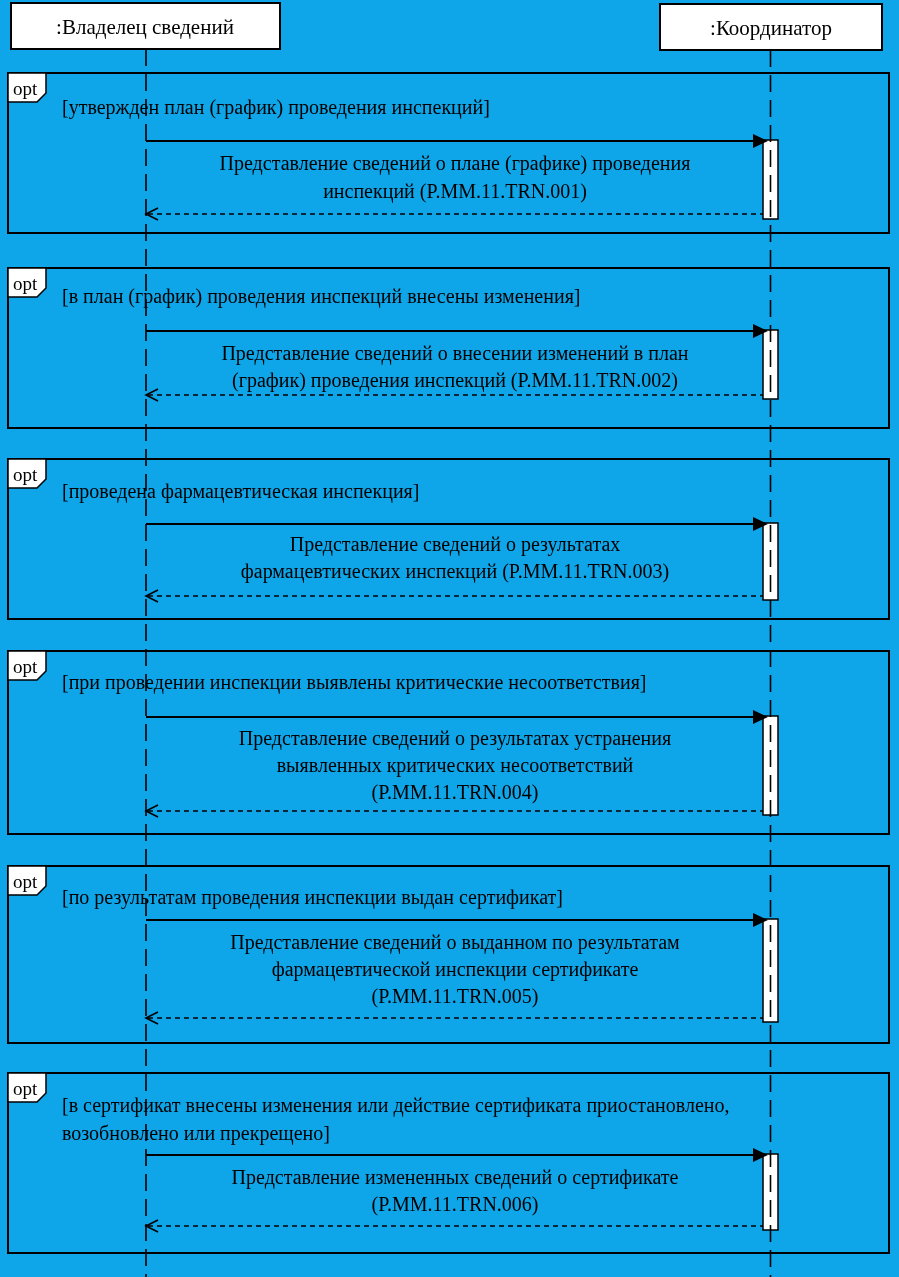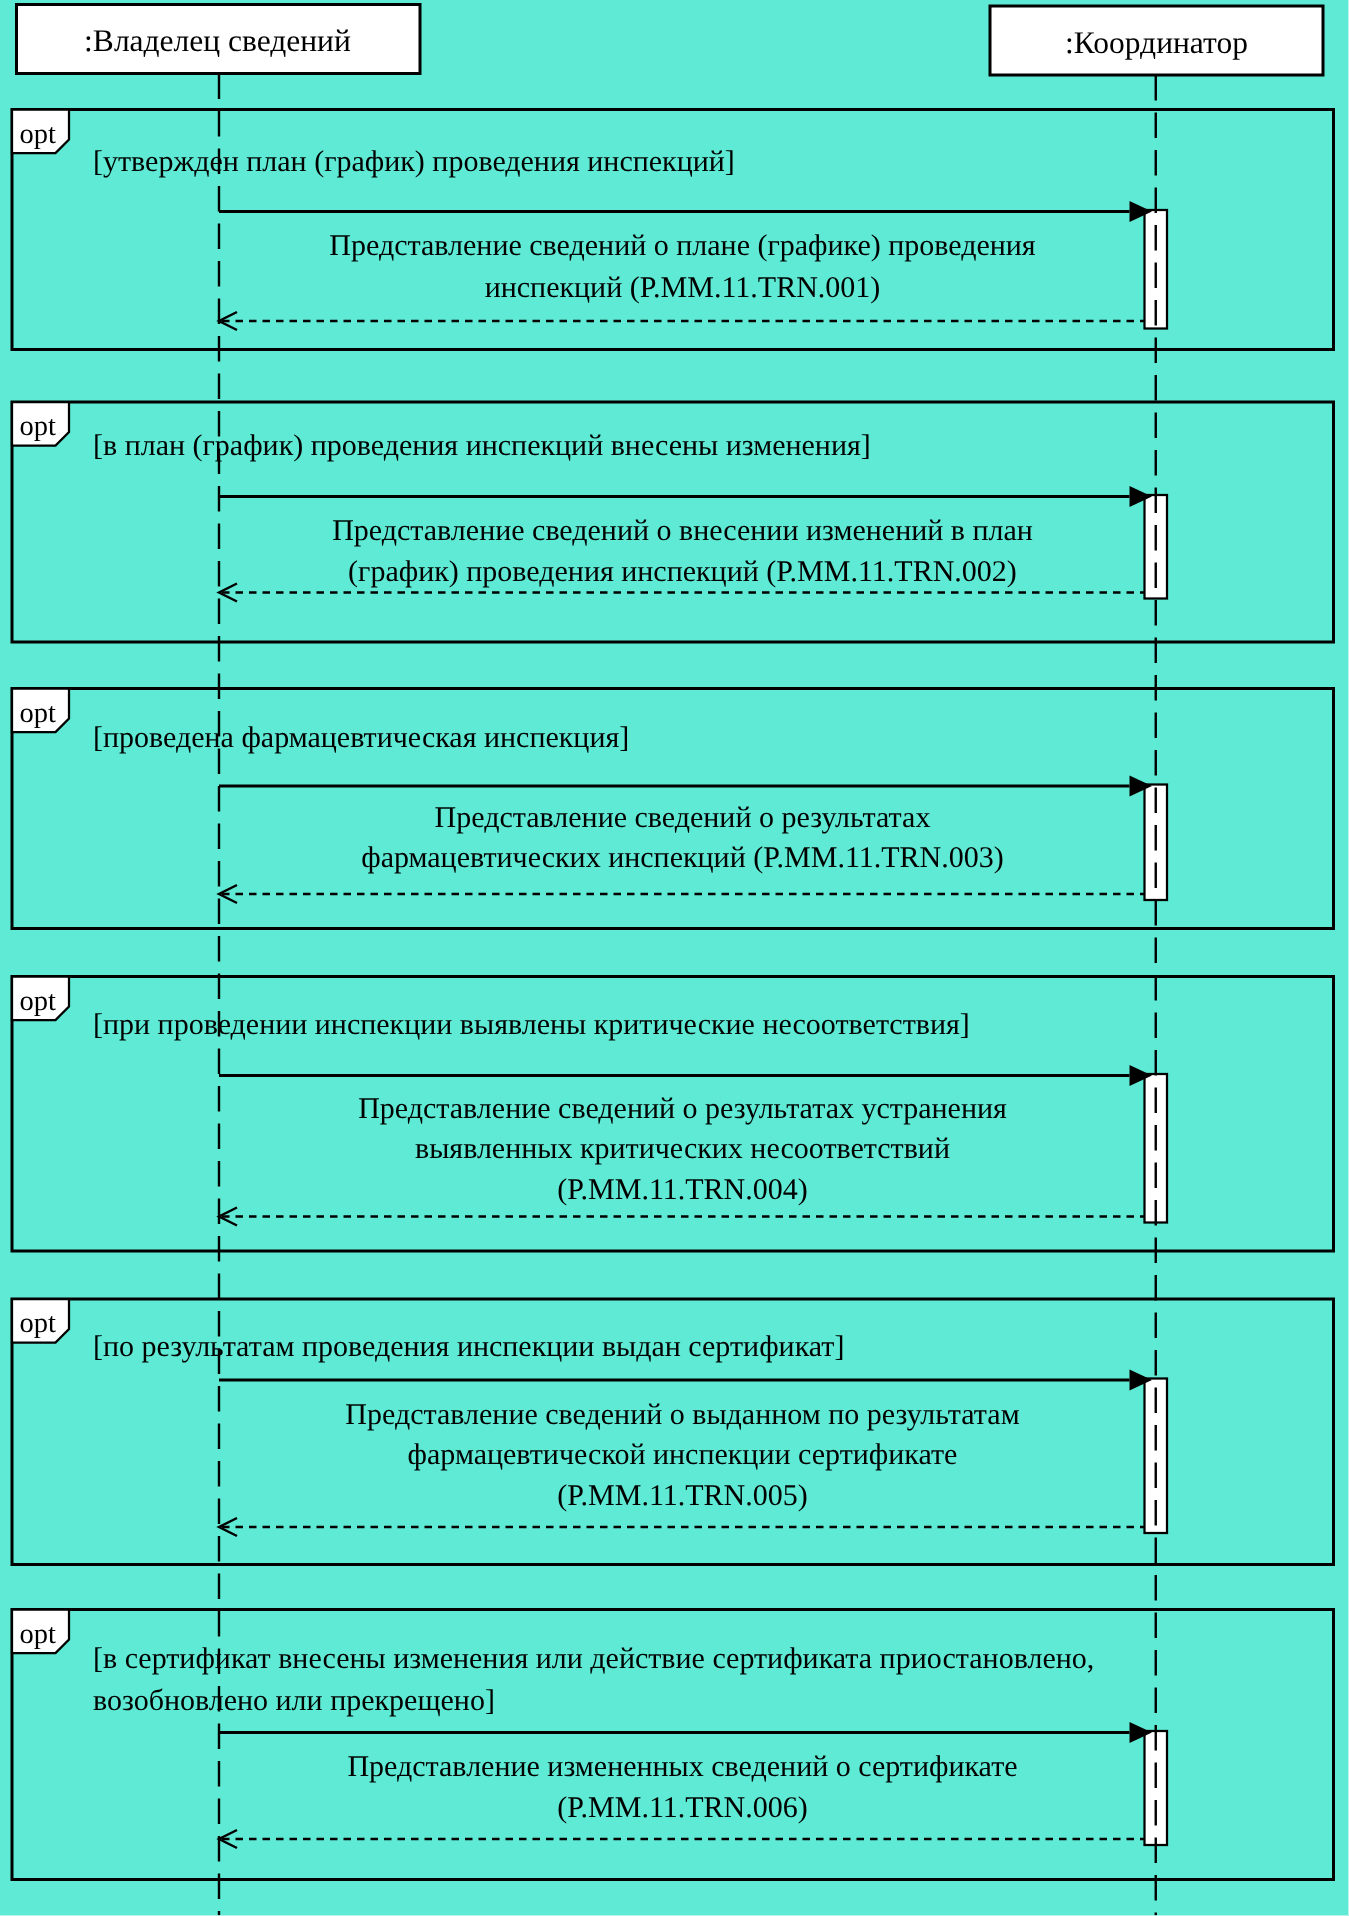--- a/index.html
+++ b/index.html
@@ -1,16 +1,16 @@
 <!DOCTYPE html>
 <html><head>
 <meta charset="utf-8">
 <style>
   html, body { margin: 0; padding: 0; background: #ffffff; }
-  .stage { position: relative; width: 899px; height: 1277px; background: #5eead4; }
+  .stage { position: relative; width: 899px; height: 1277px; background: #0ea5e9; }
   svg { display: block; font-family: "Liberation Serif", "DejaVu Serif", serif; }
   text { fill: #000000; }
   .actor-text { font-size: 21px; }
   .opt-text { font-size: 19px; }
   .guard-text, .msg-text { font-size: 20px; }
   .frame { fill: none; stroke: #000000; stroke-width: 2; }
   .actor-box { fill: #ffffff; stroke: #000000; stroke-width: 2; }
   .pentagon { fill: #ffffff; stroke: #000000; stroke-width: 1.5; }
   .lifeline { stroke: #000000; stroke-width: 1.6; stroke-dasharray: 17,8; fill: none; }
   .activation { fill: #ffffff; stroke: #000000; stroke-width: 1.5; }

